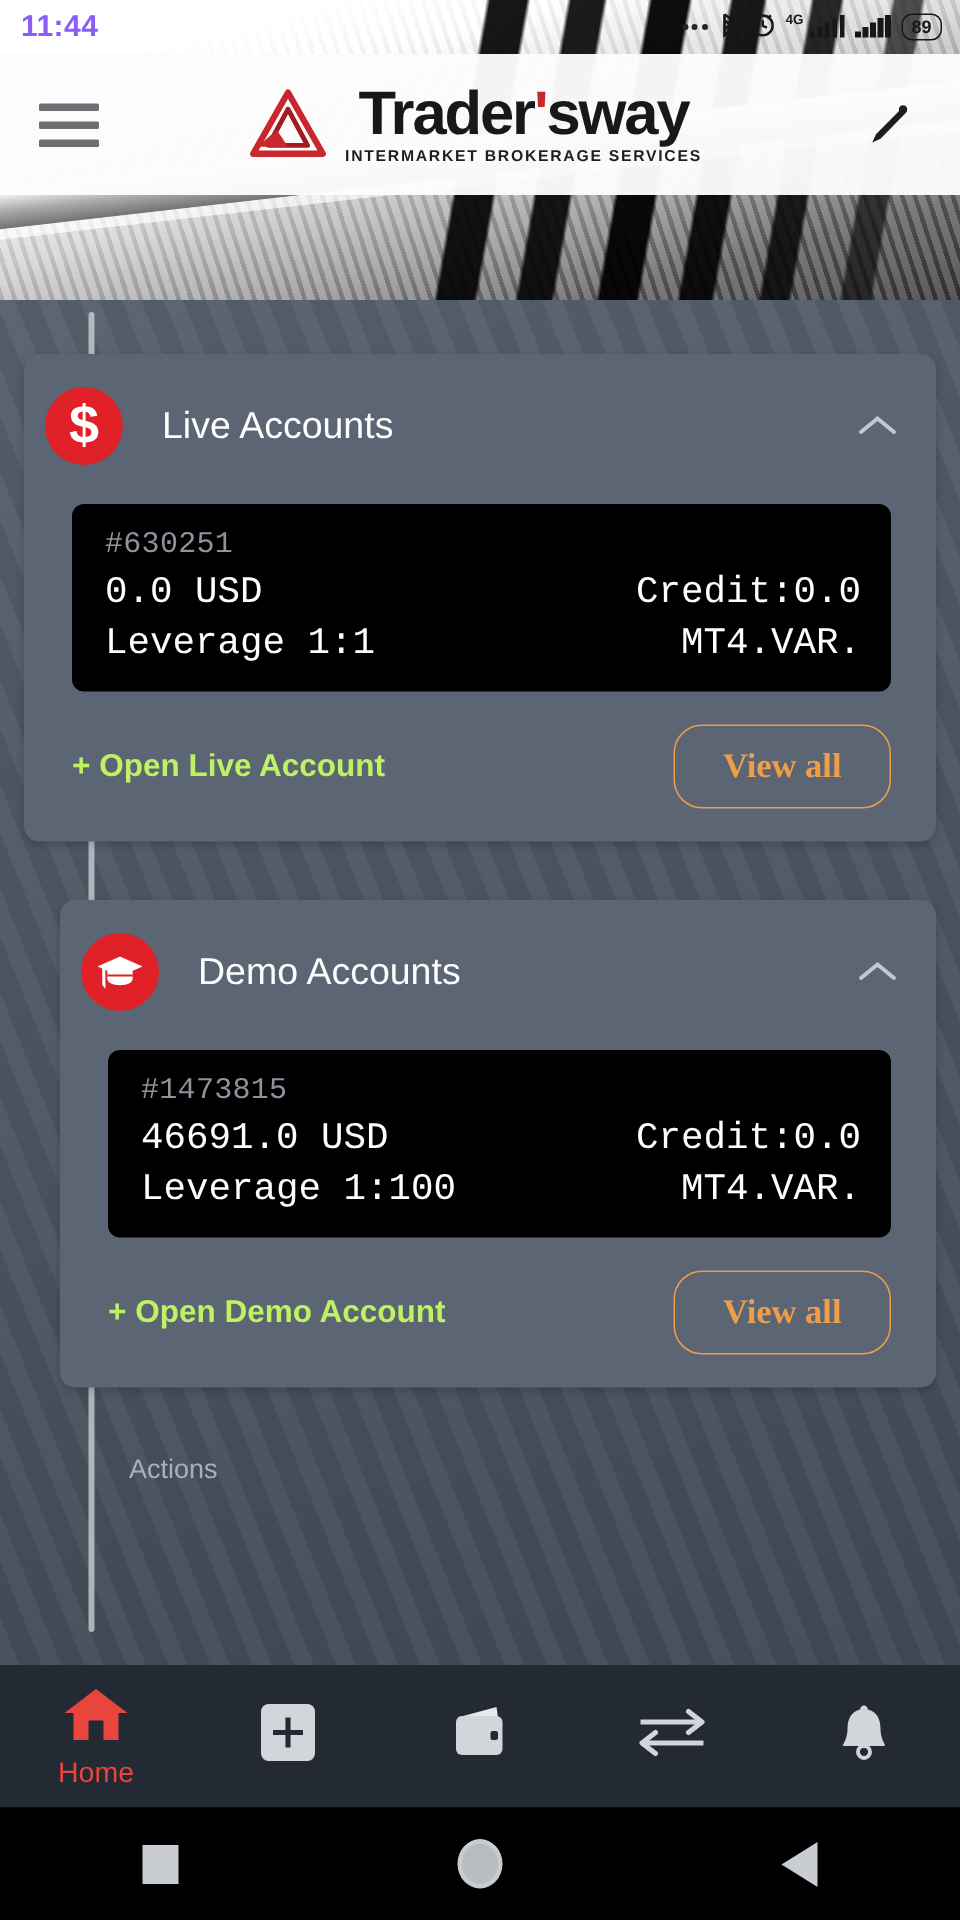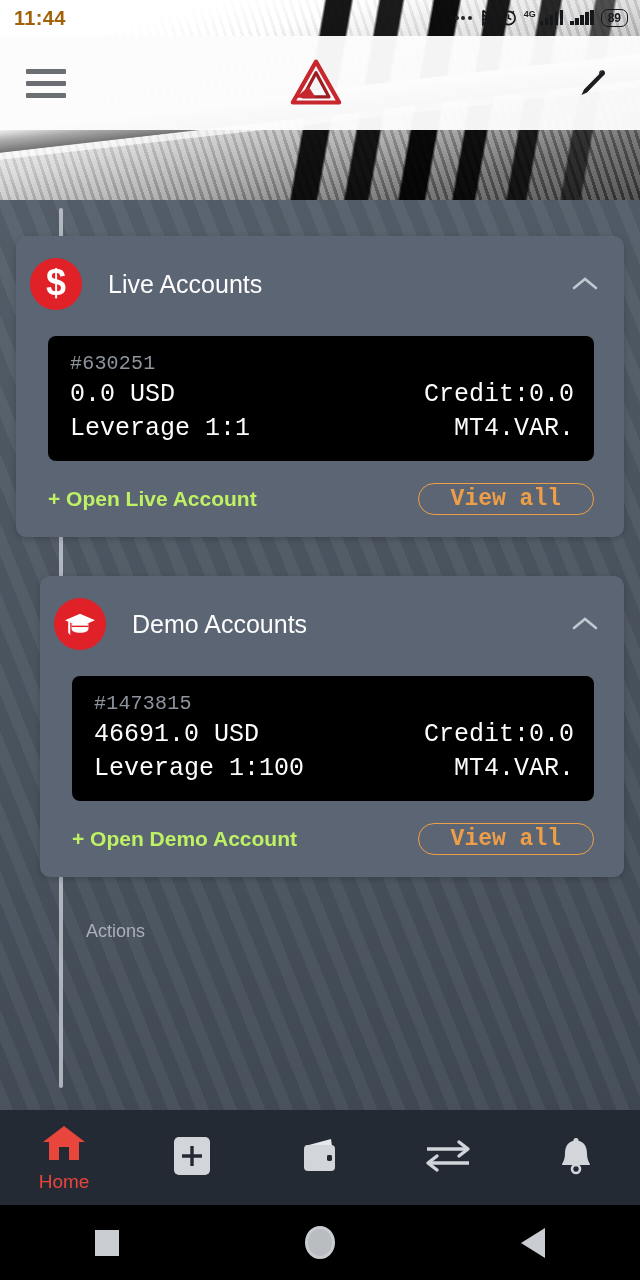--- a/index.html
+++ b/index.html
@@ -38,21 +38,21 @@
     box-shadow:0 14px 0 -7px rgba(235,238,241,.55);
   }
 
   
   .statusbar{
     position:absolute; left:0; top:0; width:640px; height:36px;
     display:flex; align-items:center; justify-content:space-between;
     padding:0 12px 0 14px; z-index:20;
   }
   .sb-clock{
-    font-size:20px; font-weight:700; color:#a16207;
+    font-size:20px; font-weight:700; color:#8b5cf6;
     letter-spacing:.3px; text-shadow:0 1px 2px rgba(255,255,255,.55);
   }
   .sb-right{ display:flex; align-items:center; gap:7px; }
   .sb-dots{ display:flex; align-items:flex-end; gap:2.5px; }
   .sb-dots i{ width:4px; height:4px; border-radius:50%; background:#23262a; display:block; }
   .sb-ico{ font-size:15px; color:#17191d; line-height:1; }
   .sb-4g{ font-size:9px; font-weight:700; color:#1b1d21; margin-right:-3px; align-self:flex-start; }
   .bars{ display:flex; align-items:flex-end; gap:1.5px; height:14px; }
   .bars i{ width:3.5px; background:#15171b; display:block; }
   .bars i:nth-child(1){ height:4px; }
@@ -136,22 +136,22 @@
   .acct-row{ display:flex; justify-content:space-between; align-items:baseline; margin-top:5px; }
   .acct-row span{ font-size:25px; color:#fdfdfe; }
 
   .card-foot{
     display:flex; align-items:center; justify-content:space-between;
     padding:22px 30px 22px 32px;
   }
   .open-link{ font-size:21px; font-weight:700; color:#bef264; cursor:pointer; }
   .viewall{
     border:1.6px solid #ef9e48; border-radius:19px; color:#ef9e48;
-    font-size:23px; font-weight:700; padding:2px 32px; background:transparent;
-    font-family:Liberation Mono, monospace; cursor:pointer;
+    font-size:23px; font-weight:700; padding:14px 32px; background:transparent;
+    font-family:Liberation Serif, serif; cursor:pointer;
   }
 
   .actions-label{
     position:relative; z-index:2;
     margin:44px 0 0 86px; font-size:18px; color:#a9b0b9;
   }
 
   
   .bottomnav{
     position:absolute; left:0; top:1110px; width:640px; height:95px;
@@ -226,20 +226,24 @@
       <span></span>
   </div>
 
   <div class="logo">
     <span class="logo-mark">
       <svg viewBox="0 0 60 56" width="56" height="52">
         <path d="M30 5 L55 49 L5 49 Z" fill="none" stroke="#c8272d" stroke-width="4.5" stroke-linejoin="round"></path>
         <path d="M30 17 L44 43 L16 43 Z" fill="none" stroke="#9e1c22" stroke-width="3.5" stroke-linejoin="round"></path>
         <path d="M8 44 L30 44 L22 32 Z" fill="#c8272d"></path>
       </svg>
+    </span>
+    <span class="logo-text">
+      <span class="logo-word"><span>Trader</span><span class="apos">'</span><span>sway</span></span>
+      <span class="logo-sub">INTERMARKET BROKERAGE SERVICES</span>
     </span>
   </div>
 
   <div class="pencil">
     <svg width="34" height="34" viewBox="0 0 34 34">
       <path d="M27.5 4.5 a3.6 3.6 0 0 1 0 5.1 L11 26.5 L5.5 29 L8 23.5 L24.5 6.8 a3.6 3.6 0 0 1 3 -2.3 Z" fill="#1b1d21"></path>
       <circle cx="26" cy="7" r="2.1" fill="none" stroke="#1b1d21" stroke-width="1.4"></circle>
     </svg>
   </div>
 </div>

